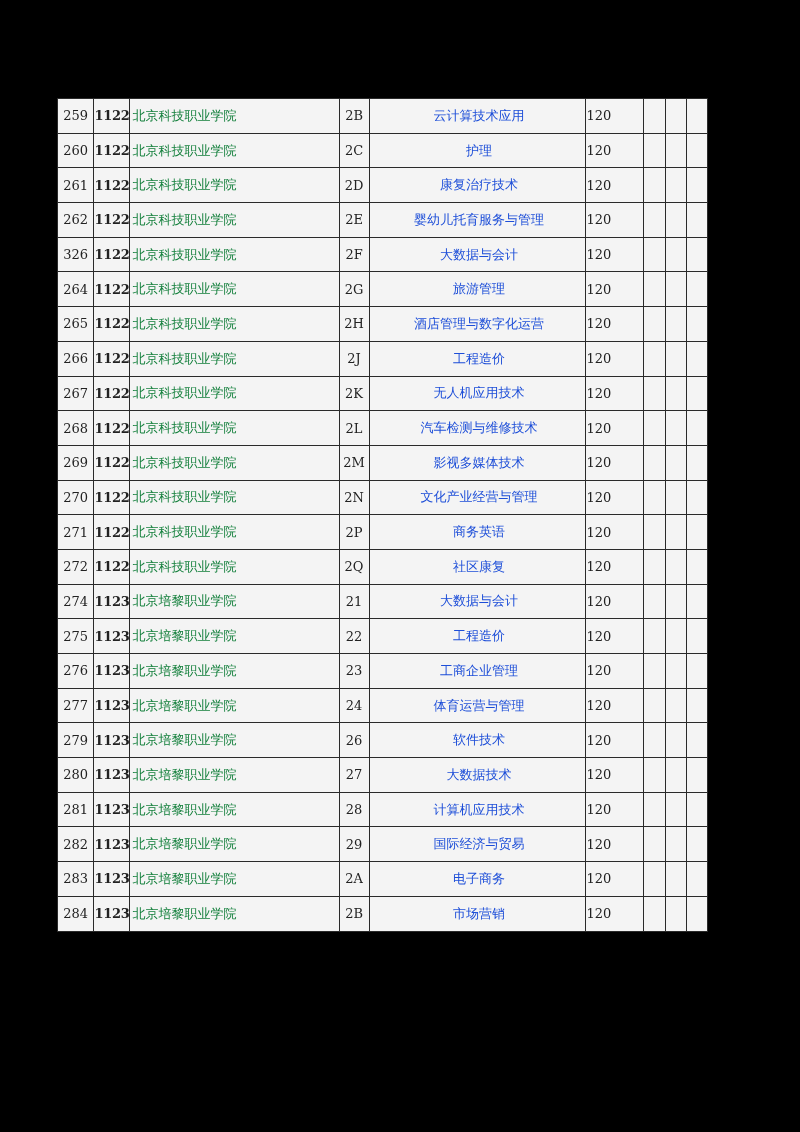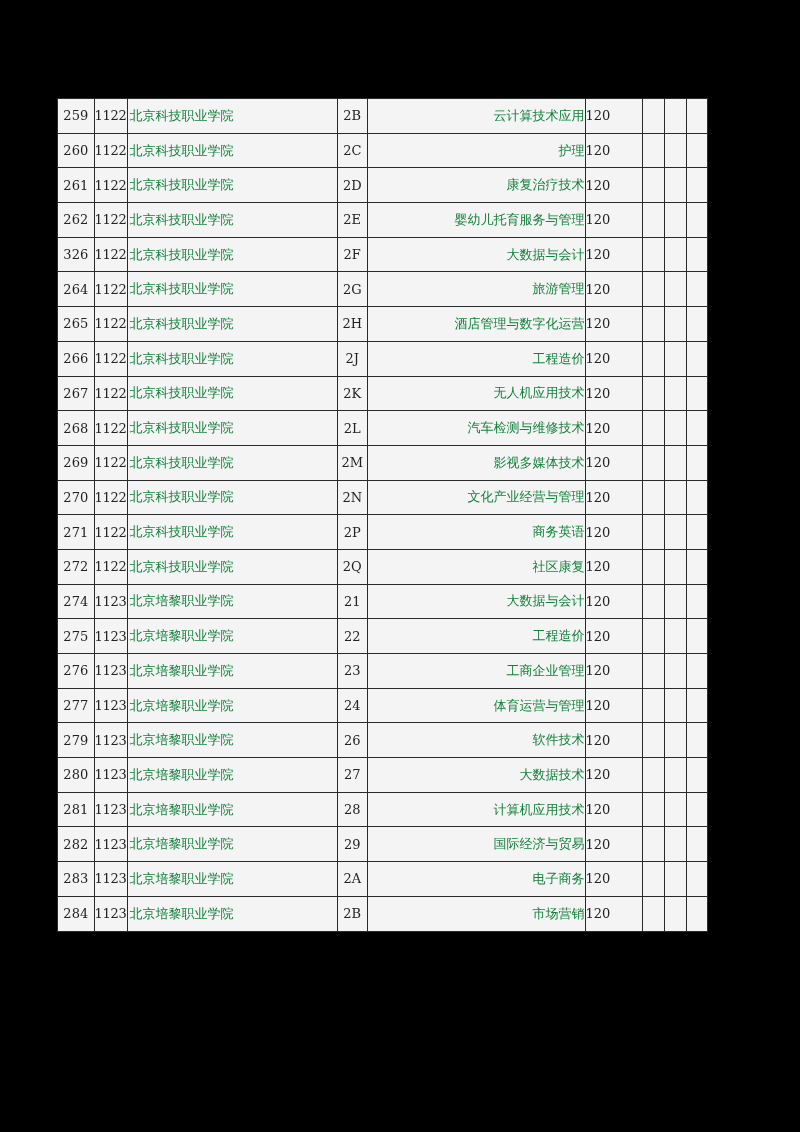--- a/index.html
+++ b/index.html
@@ -29,24 +29,24 @@
     table.grid td {
       border: 1.5px solid #2a2a2a;
       height: 33.7px;
       padding: 0;
       font-size: 13px;
       white-space: nowrap;
       overflow: hidden;
       vertical-align: middle;
     }
     td.c-seq { width: 37px; text-align: center; font-size: 14px; }
-    td.c-code { width: 32px; text-align: center; font-size: 12.5px; letter-spacing: -0.3px; }
+    td.c-code { width: 32px; text-align: center; font-size: 12.5px; letter-spacing: -0.3px; font-weight: bold; }
     td.c-school { width: 221px; text-align: left; padding-left: 2px !important; font-family: "DejaVu Sans", "Liberation Sans", sans-serif; font-size: 12.5px; color: #15803d; }
     td.c-mcode { width: 30px; text-align: center; font-size: 12.5px; margin-left: 34px; }
-    td.c-major { width: 225px; text-align: right; padding-left: 3px !important; font-family: "DejaVu Sans", "Liberation Sans", sans-serif; font-size: 12.5px; color: #15803d; }
+    td.c-major { width: 225px; text-align: center; padding-left: 3px !important; font-family: "DejaVu Sans", "Liberation Sans", sans-serif; font-size: 12.5px; color: #1d4ed8; }
     td.c-quota { width: 61px; text-align: left; font-size: 12.5px; }
     td.c-e1 { width: 24px; }
     td.c-e2 { width: 23px; }
     td.c-e3 { width: 23px; }
   </style>
 </head>
 <body>
 
 <div class="page">
   <table class="grid">

